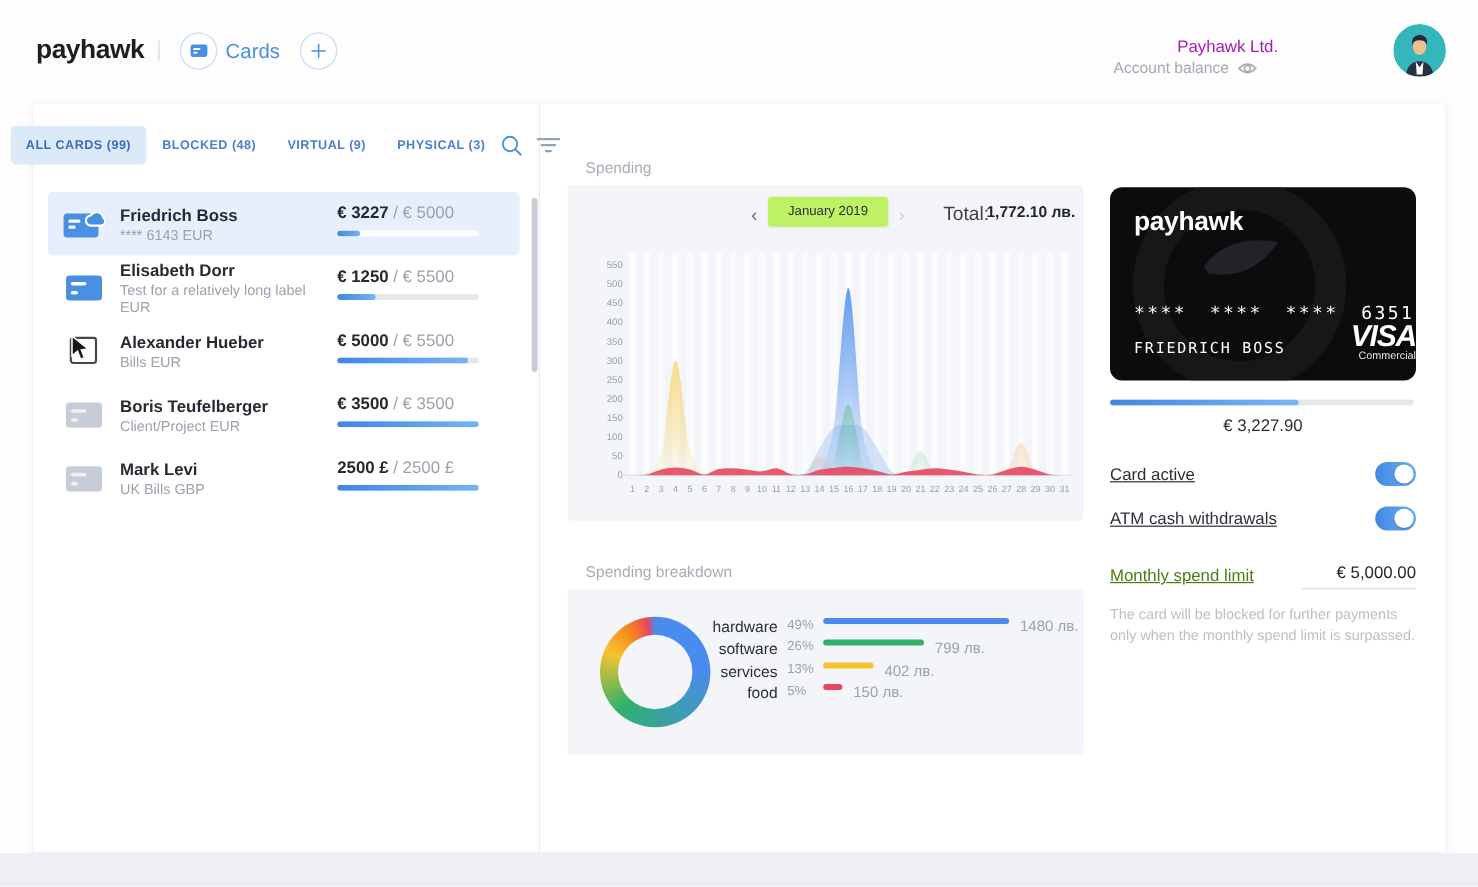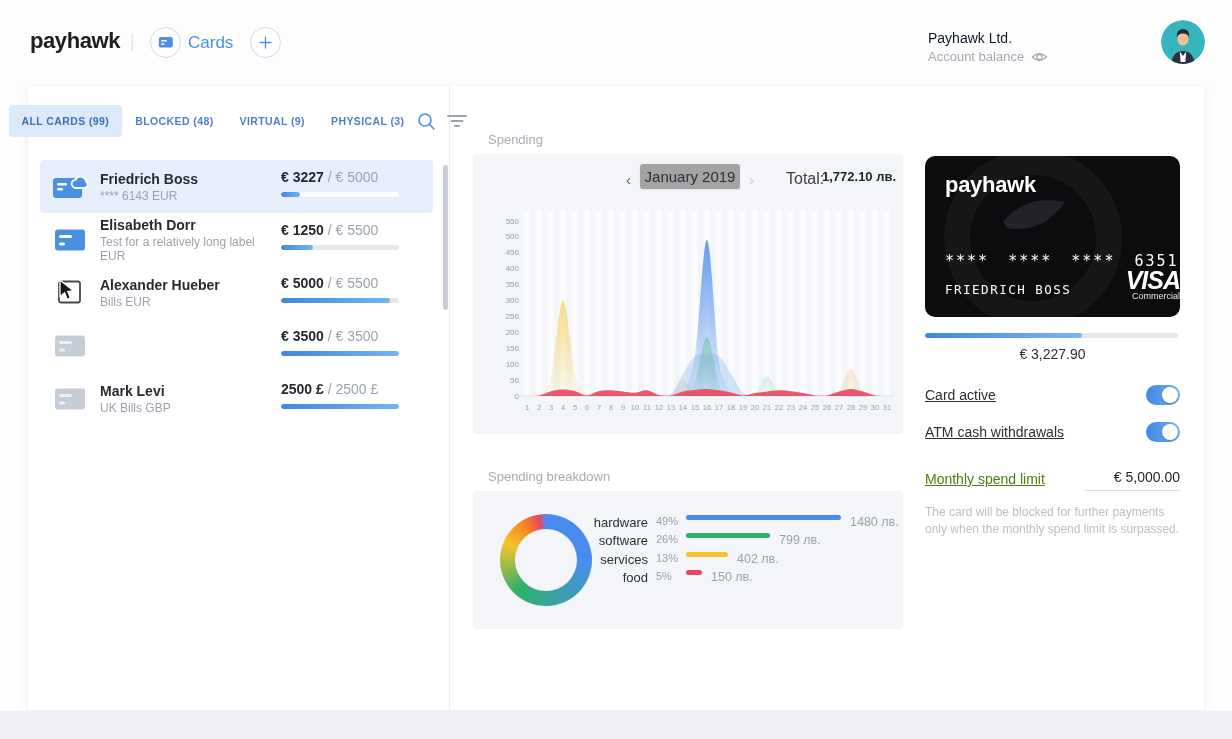--- a/index.html
+++ b/index.html
@@ -5,21 +5,21 @@
   * { margin:0; padding:0; box-sizing:border-box; }
   html,body { width:1232px; height:739px; background:#fff; font-family:"Liberation Sans","DejaVu Sans",sans-serif; overflow:hidden; }
   .page { position:relative; width:1232px; height:739px; background:#fdfdfe; }
   .abs { position:absolute; }
 
   
   .logo { left:30px; top:28px; font-size:22px; font-weight:bold; color:#1d1e22; letter-spacing:-0.4px; }
   .logo-sep { left:130px; top:31px; color:#e0e3e8; font-size:18px; }
   .hdr-circle { width:31px; height:31px; border:1px solid #c9dcf6; border-radius:50%; display:flex; align-items:center; justify-content:center; background:#fff; }
   .cards-label { left:188px; top:33px; font-size:17px; color:#4a90e2; }
-  .company { left:928px; top:30px; font-size:14px; color:#0f172a;text-align:center; }
+  .company { left:981px; top:30px; font-size:14px; color:#a21caf;text-align:center; }
   .balance { left:928px; top:49px; font-size:13px; color:#a2a9b2; display:flex; align-items:center; gap:7px; }
   .avatar { left:1161px; top:20px; width:44px; height:44px; border-radius:50%; overflow:hidden; }
 
   
   .main-panel { left:28px; top:86px; width:1176px; height:624px; background:#fff; box-shadow:0 2px 8px rgba(30,40,60,.08); border-radius:2px; }
   .panel-divider { left:421px; top:0; width:1px; height:624px; background:#eaecf0; }
   .footer-strip { left:0; top:711px; width:1232px; height:28px; background:#edeff2; }
 
   
   .tabs-bar { left:12px; top:19px; width:396px; height:32px; display:flex; align-items:center;justify-content:center; }
@@ -43,21 +43,21 @@
   .row-bar i { display:block; height:5px; border-radius:2.5px; background:linear-gradient(90deg,#3f87e0,#74b3f5); }
   .scroll-thumb { left:415px; top:79px; width:5px; height:145px; border-radius:3px; background:#c9ced6; }
 
   
   .sec-label { font-size:13px; color:#a6adb6; }
   .panel { background:#f3f5f8; border-radius:4px; }
   .p1 { left:445px; top:68px; width:430px; height:280px; }
   .p2 { left:445px; top:405px; width:430px; height:138px; }
   .chev { position:absolute; top:14px; font-size:15px; color:#5a616b; cursor:pointer; line-height:24px; }
   .chev.dis { color:#c6ccd4; }
-  .month-box { position:absolute; left:167px; top:10px; width:100px; height:25px; background:#a3a3a3; border-radius:3px; box-shadow:0 1px 2px rgba(40,50,70,.08); text-align:center; line-height:25px; font-size:15px; color:#2b3038; cursor:pointer; }
+  .month-box { position:absolute; left:167px; top:10px; width:100px; height:25px; background:#bef264; border-radius:3px; box-shadow:0 1px 2px rgba(40,50,70,.08); text-align:center; line-height:25px; font-size:11px; color:#2b3038; cursor:pointer; }
   .total-lbl { position:absolute; left:313px; top:16px; font-size:16px; color:#404040; }
   .total-val { position:absolute; left:349px; top:15px; font-size:13px; font-weight:bold; color:#23272d; }
   .yt { font-size:8px; fill:#98a0aa; text-anchor:end; }
   .xt { font-size:7.5px; fill:#98a0aa; text-anchor:middle; }
 
   
   .donut { position:absolute; left:27px; top:23px; width:92px; height:92px; border-radius:50%; }
   .donut-hole { position:absolute; left:15px; top:15px; width:62px; height:62px; border-radius:50%; background:#f3f5f8; }
   .legend { position:absolute; left:95px; top:24px; }
   .lg-row { display:flex; align-items:flex-start; height:18.4px; }
@@ -197,20 +197,24 @@
               <i style="width:92%"></i>
             </div>
     </div>
         </div>
         <div class="row">
     <span class="row-icon"><svg width="36" height="26" viewBox="0 0 36 26">
     <rect x="3" y="2.5" width="30" height="21" rx="3" fill="#c7cdd6"></rect>
     <rect x="7" y="8" width="13" height="3" rx="1.5" fill="#eef1f4"></rect>
     <rect x="7" y="15.5" width="6" height="3" rx="1.5" fill="#eef1f4"></rect>
             </svg></span>
+    <div class="row-text">
+      <div class="row-name">Boris Teufelberger</div>
+      <div class="row-sub">Client/Project EUR</div>
+    </div>
     <div class="row-right">
       <div class="row-amt"><b>€ 3500</b><span> / € 3500</span></div>
       <div class="row-bar">
               <i style="width:100%"></i>
             </div>
     </div>
         </div>
         <div class="row">
     <span class="row-icon"><svg width="36" height="26" viewBox="0 0 36 26">
     <rect x="3" y="2.5" width="30" height="21" rx="3" fill="#c7cdd6"></rect>

